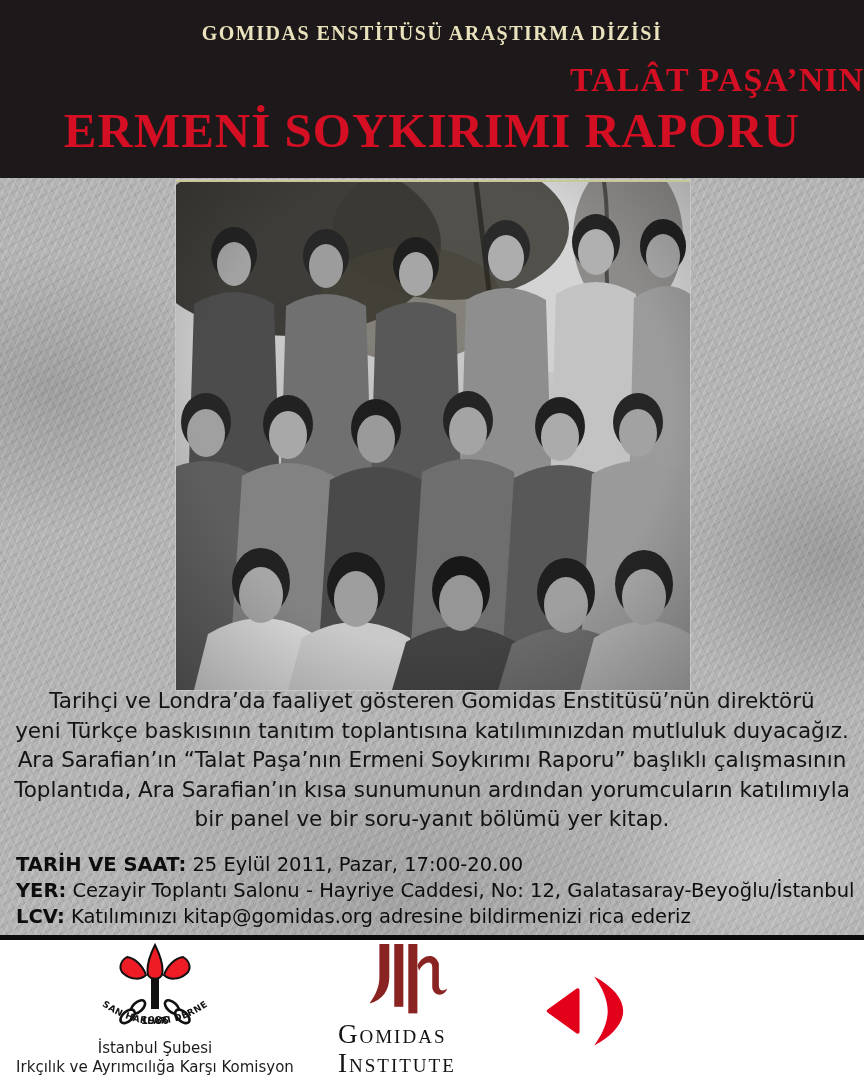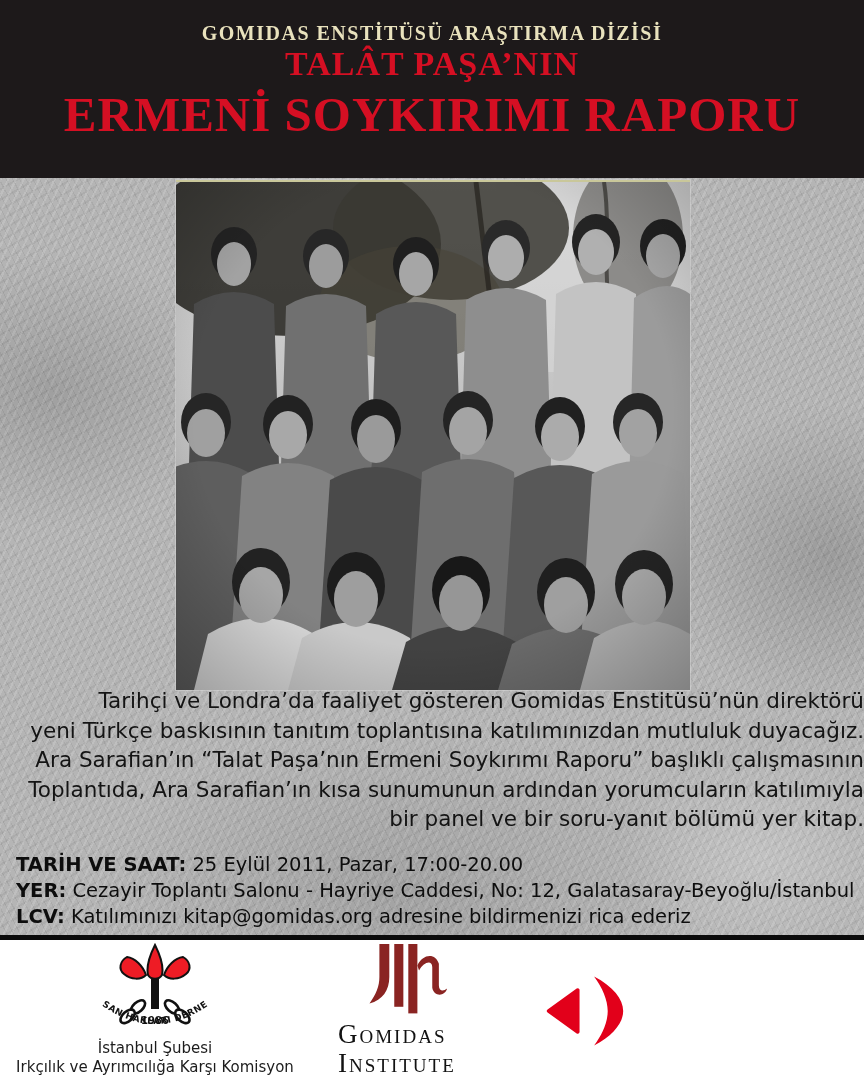--- a/index.html
+++ b/index.html
@@ -5,42 +5,42 @@
   html,body{margin:0;padding:0;}
   body{width:864px;height:1080px;overflow:hidden;background:#fff;
        font-family:"DejaVu Sans","Liberation Sans",sans-serif;}
   .poster{position:relative;width:864px;height:1080px;}
 
   
   .masthead{position:absolute;top:0;left:0;width:864px;height:182px;
             background:#1d191a;text-align:center;}
   .series{padding-top:22px;font-family:"Liberation Serif","DejaVu Serif",serif;
           font-weight:600;font-size:20px;letter-spacing:1.5px;color:#e9e2bd;}
-  .title1{margin:0 0 0 0;font-family:"Liberation Serif","DejaVu Serif",serif;
-          font-weight:700;font-size:34px;letter-spacing:1px;color:#d50f23;}
+  .title1{margin:16px 0 0 0;font-family:"Liberation Serif","DejaVu Serif",serif;
+          font-weight:700;font-size:34px;letter-spacing:1px;color:#d50f23;text-align:right;}
   .title2{margin:3px 0 0 0;font-family:"Liberation Serif","DejaVu Serif",serif;
           font-weight:700;font-size:49px;letter-spacing:1px;color:#d50f23;}
 
   
   .middle{position:absolute;top:178px;left:0;width:864px;height:757px;
     background:
       radial-gradient(ellipse 260px 200px at 6% 28%, rgba(0,0,0,0.12), transparent 70%),
       radial-gradient(ellipse 240px 220px at 96% 50%, rgba(0,0,0,0.14), transparent 70%),
       radial-gradient(ellipse 420px 230px at 46% 94%, rgba(0,0,0,0.10), transparent 72%),
       radial-gradient(ellipse 200px 160px at 88% 90%, rgba(255,255,255,0.18), transparent 70%),
       repeating-linear-gradient(115deg, rgba(255,255,255,0.14) 0 2px, transparent 2px 7px),
       repeating-linear-gradient(63deg, rgba(0,0,0,0.06) 0 1px, transparent 1px 6px),
       repeating-linear-gradient(150deg, rgba(0,0,0,0.05) 0 2px, transparent 2px 9px),
       #b5b5b5;}
   .photo{position:absolute;left:176px;top:2px;width:514px;height:508px;
          border-top:2px solid #c9c79a;outline:1px solid rgba(255,255,255,.45);
          box-shadow:0 0 0 1px rgba(0,0,0,.15);}
   .photo svg{display:block;width:100%;height:100%;}
 
-  .lead{position:absolute;top:508px;left:0;width:864px;text-align:right;
+  .lead{position:absolute;top:508px;left:0;width:864px;text-align:center;
         color:#141414;font-size:21.5px;line-height:29.5px;font-weight:500;}
 
   .details{position:absolute;top:674px;left:16px;color:#0d0d0d;
            font-size:19.5px;line-height:26px;}
   .details b{font-weight:700;}
 
   
   .divider{position:absolute;top:935px;left:0;width:864px;height:5px;background:#0b0b0b;}
   .footer{position:absolute;top:940px;left:0;width:864px;height:140px;background:#ffffff;
           display:flex;align-items:flex-start;}

